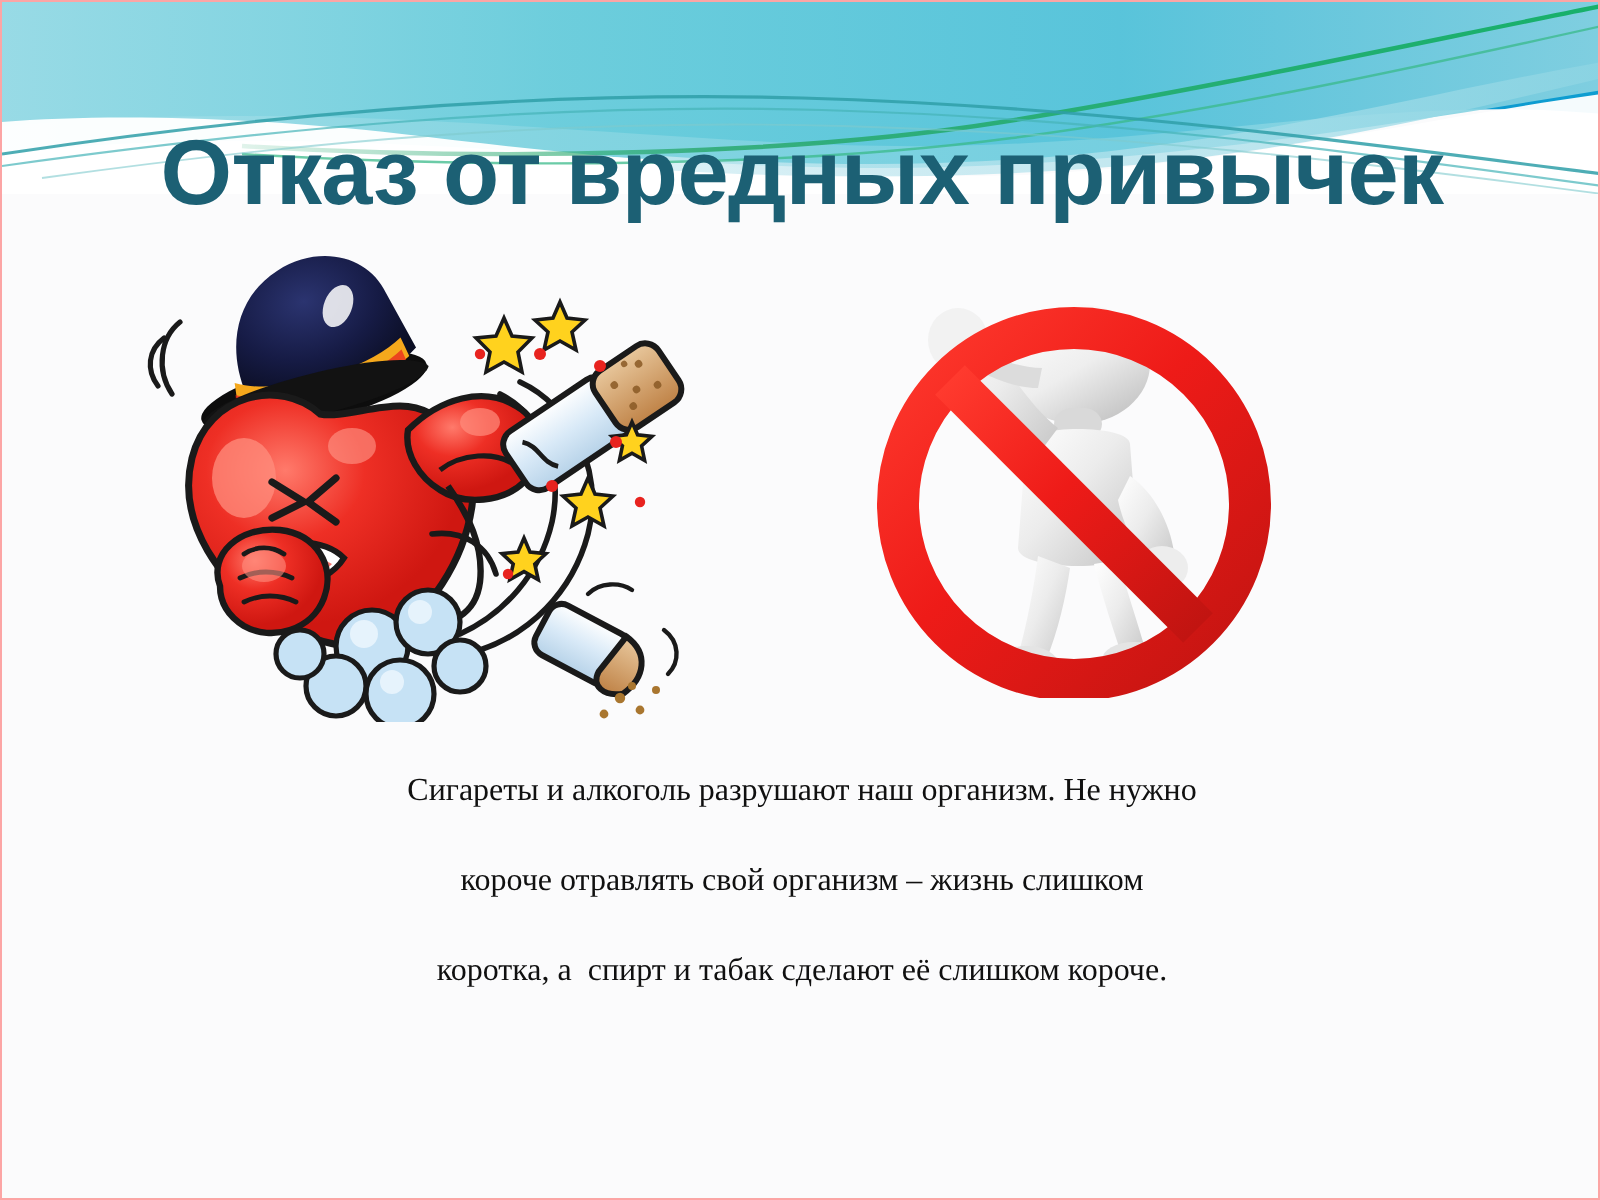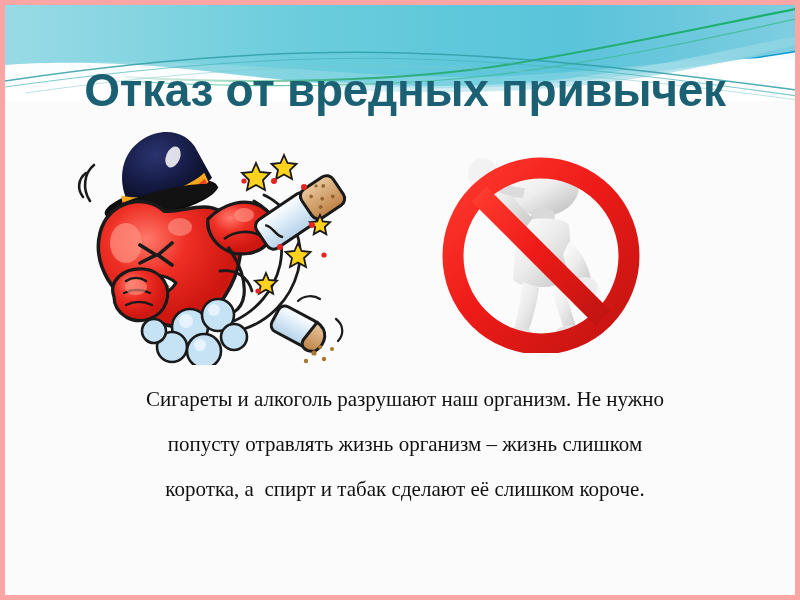--- a/index.html
+++ b/index.html
@@ -6,21 +6,21 @@
     margin: 0;
     padding: 0;
     background: #ffffff;
   }
   .slide {
     position: relative;
     width: 800px;
     height: 600px;
     overflow: hidden;
     background: #fbfbfc;
-    border: 5px solid #fca5a5;
+    border: 1px solid #fca5a5;
     box-sizing: border-box;
     font-family: "Liberation Sans", sans-serif;
   }
 
   
   .header-deco {
     position: absolute;
     left: 0; top: 0;
     width: 800px; height: 96px;
     overflow: hidden;
@@ -62,21 +62,21 @@
   .pic-heart svg, .pic-nodrink svg { display: block; width: 100%; height: 100%; }
 
   
   .body-text {
     position: absolute;
     left: 38px;
     top: 372px;
     width: 724px;
     text-align: center;
     font-family: "Liberation Serif", serif;
-    font-size: 21px;
+    font-size: 16px;
     line-height: 45px;
     color: #101010;
   }
   .body-text .ln { display: block; white-space: pre; }
 </style>
 </head>
 <body>
 
 <div class="slide">
 
@@ -311,17 +311,17 @@
       <ellipse cx="138" cy="196" rx="16" ry="9" fill="#e4e4e4"></ellipse>
 
       <circle cx="108" cy="118" r="88" fill="none" stroke="url(#ringRed)" stroke-width="21"></circle>
 
       <line x1="46" y1="56" x2="170" y2="180" stroke="url(#ringRed)" stroke-width="21" stroke-linecap="butt"></line>
     </svg>
   </div>
 
   <div class="body-text">
     <span class="ln">Сигареты и алкоголь разрушают наш организм. Не нужно</span>
-    <span class="ln">попусту отравлять жизнь организм – жизнь слишком</span>
+    <span class="ln">короче отравлять свой организм – жизнь слишком</span>
     <span class="ln">коротка, а  спирт и табак сделают её слишком короче.</span>
   </div>
 
 </div>
 
 </body></html>

